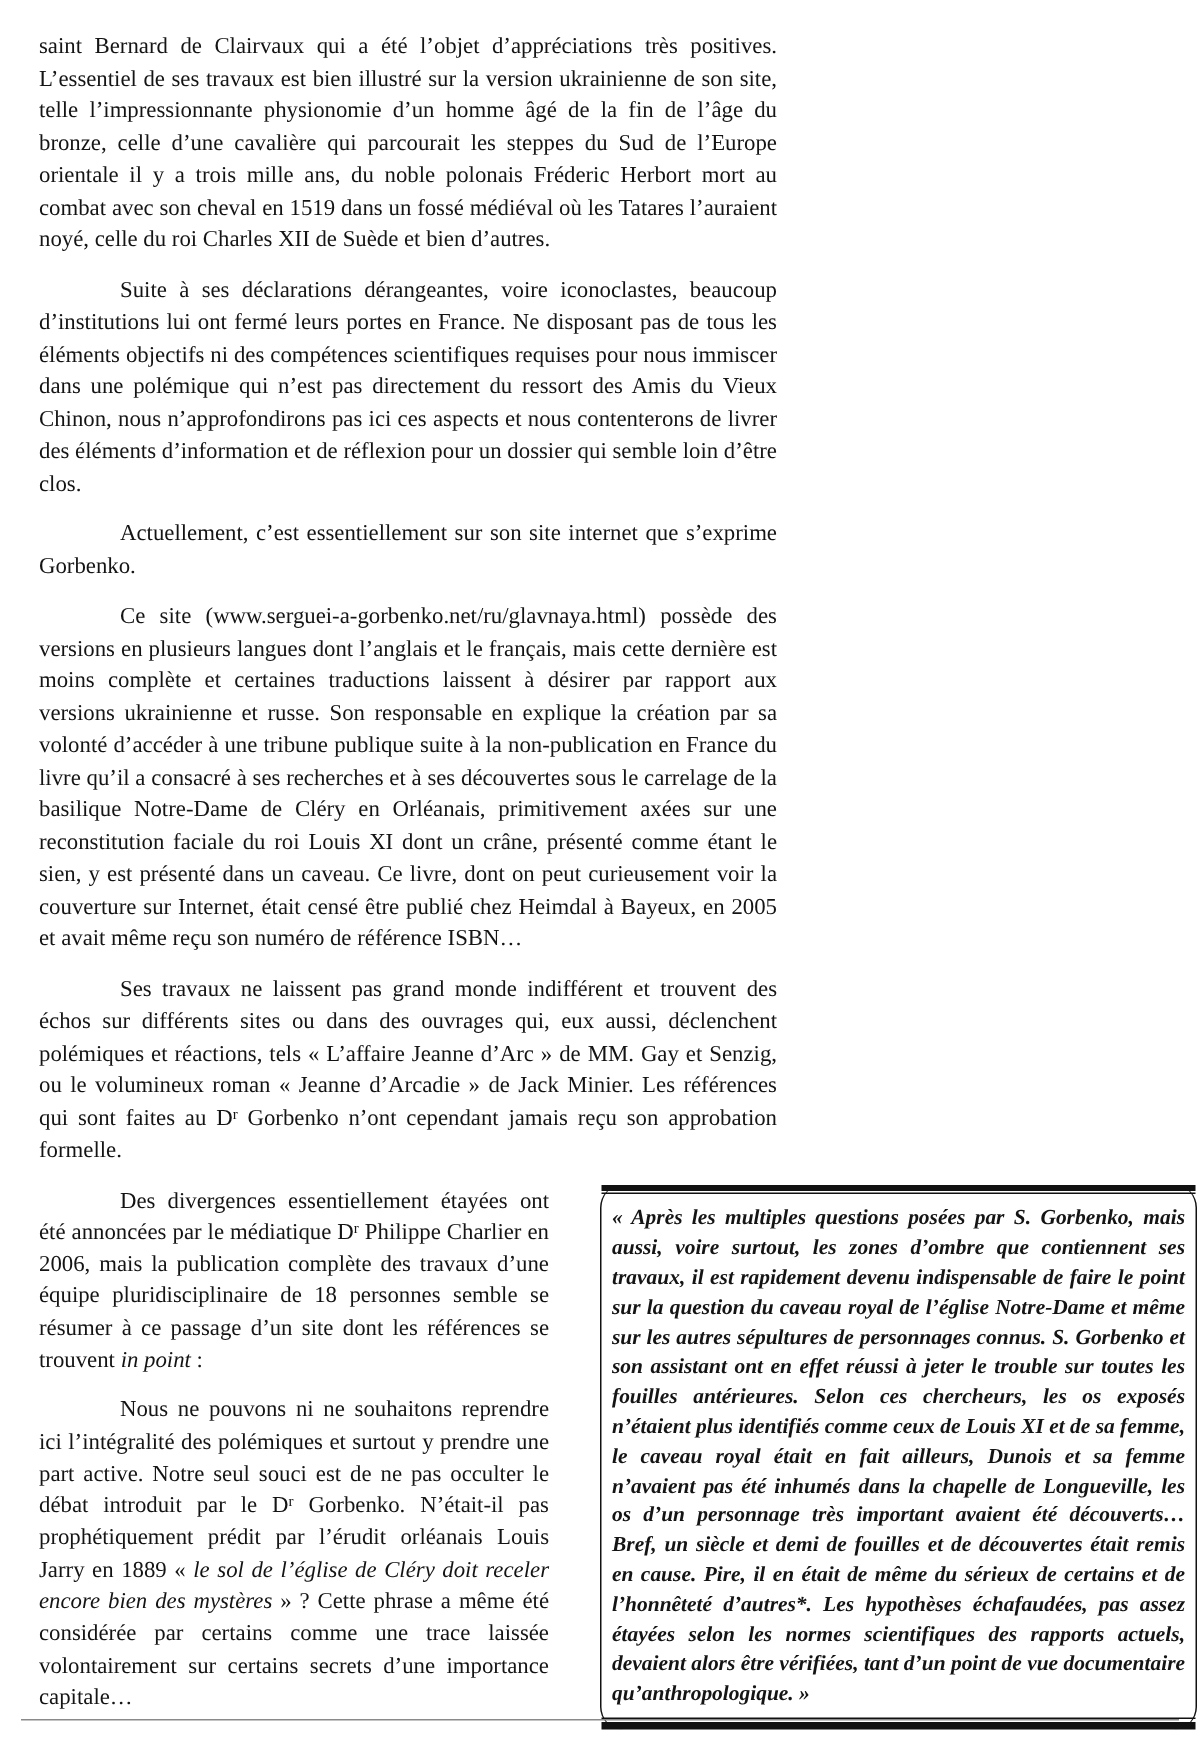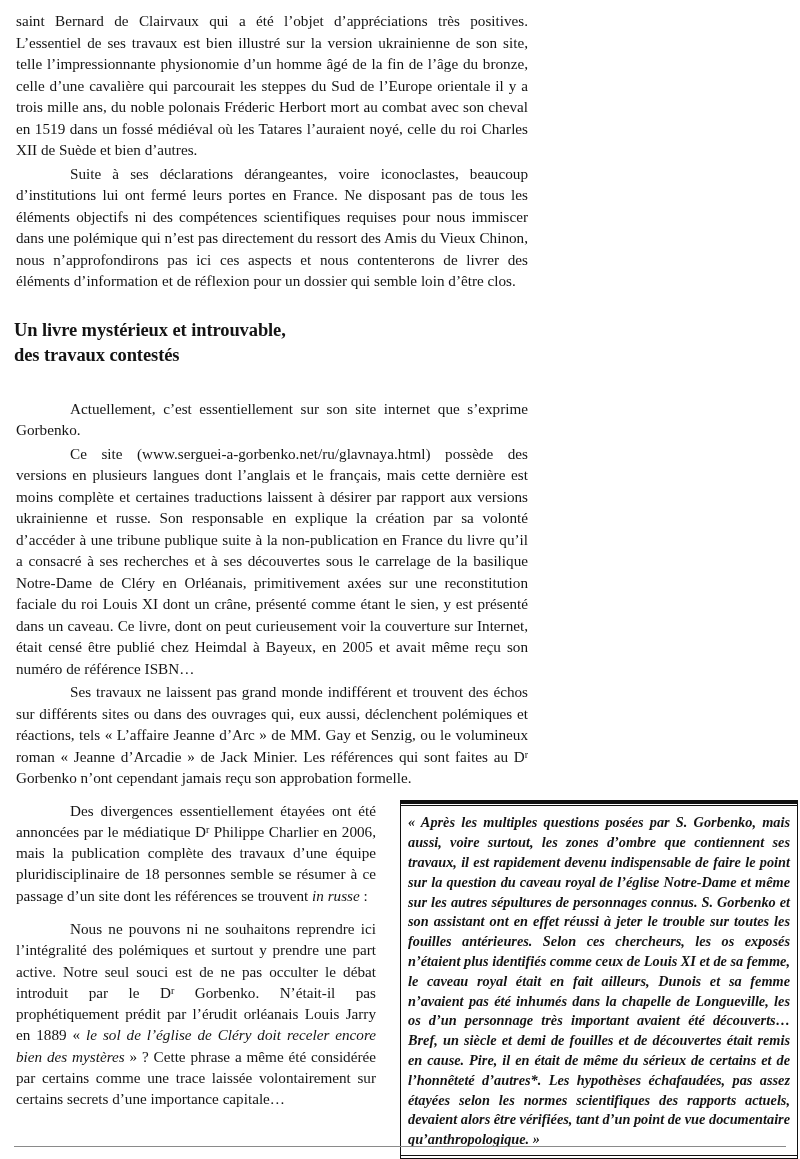--- a/index.html
+++ b/index.html
@@ -24,21 +24,21 @@
     box-sizing: border-box;
     padding: 8px 100px 0 14px;
   }
 
   
   .col-full {
     width: 516px;
   }
 
   p.body {
-    margin: 2px;
+    margin: 12px;
     font-size: 15.2px;
     line-height: 21.5px;
     text-align: justify;
     text-justify: inter-word;
     hyphens: manual;
     -webkit-hyphens: manual;
   }
   p.body.indent { text-indent: 54px; }
   p.body.gap { margin-top: 12px; }
 
@@ -72,20 +72,21 @@
   
   .quote-box {
     position: absolute;
     left: 386px;
     top: 0px;
     width: 398px;
     box-sizing: border-box;
     border-left: 1.5px solid #111;
     border-right: 1.5px solid #111;
     padding: 0;
+    border-radius: 15px;
   }
   .rule-top-thick {
     height: 4px;
     background: #111;
     margin: 0;
   }
   .rule-top-thin {
     height: 1.4px;
     background: #111;
     margin-top: 1.6px;
@@ -126,37 +127,33 @@
 <body>
 
 <div class="page">
 
   <div class="col-full">
 
     <p class="body">saint Bernard de Clairvaux qui a été l’objet d’appréciations très positives. L’essentiel de ses travaux est bien illustré sur la version ukrainienne de son site, telle l’impressionnante physionomie d’un homme âgé de la fin de l’âge du bronze, celle d’une cavalière qui parcourait les steppes du Sud de l’Europe orientale il y a trois mille ans, du noble polonais Fréderic Herbort mort au combat avec son cheval en 1519 dans un fossé médiéval où les Tatares l’auraient noyé, celle du roi Charles XII de Suède et bien d’autres.</p>
 
     <p class="body indent">Suite à ses déclarations dérangeantes, voire iconoclastes, beaucoup d’institutions lui ont fermé leurs portes en France. Ne disposant pas de tous les éléments objectifs ni des compétences scientifiques requises pour nous immiscer dans une polémique qui n’est pas directement du ressort des Amis du Vieux Chinon, nous n’approfondirons pas ici ces aspects et nous contenterons de livrer des éléments d’information et de réflexion pour un dossier qui semble loin d’être clos.</p>
 
-    <div class="heading-block">
-      <h2 class="heading">Un livre mystérieux et introuvable,</h2>
-      <h2 class="heading">des travaux contestés</h2>
-    </div>
 
     <p class="body indent">Actuellement, c’est essentiellement sur son site internet que s’exprime Gorbenko.</p>
 
     <p class="body indent"><span>Ce site (www.serguei-a-gorbenko.net/ru/glavnaya.html) possède des versions en plusieurs langues dont l’anglais et le français, mais cette dernière est moins complète et certaines traductions laissent à désirer par rapport aux versions ukrainienne et russe. Son responsable en explique la création par sa volonté d’accéder à une tribune publique suite à la non-publication en France du livre qu’il a consacré à ses recherches et à ses découvertes sous le carrelage de la basilique Notre-Dame de Cléry en Orléanais, primitivement axées sur une reconstitution faciale du roi Louis XI dont un crâne, présenté comme étant le sien, y est présenté dans un caveau. Ce livre, dont on peut curieusement voir la couverture sur Internet, était censé être publié chez Heimdal à Bayeux, en 2005 et avait même reçu son numéro de référence ISBN…</span></p>
 
     <p class="body indent"><span>Ses travaux ne laissent pas grand monde indifférent et trouvent des échos sur différents sites ou dans des ouvrages qui, eux aussi, déclenchent polémiques et réactions, tels « L’affaire Jeanne d’Arc » de MM. Gay et Senzig, ou le volumineux roman « Jeanne d’Arcadie » de Jack Minier. Les références qui sont faites au D</span><sup class="ord">r</sup><span> Gorbenko n’ont cependant jamais reçu son approbation formelle.</span></p>
   </div>
 
   <div class="lower">
 
     <div class="lower-left">
 
-      <p class="body indent"><span>Des divergences essentiellement étayées ont été annoncées par le médiatique D</span><sup class="ord">r</sup><span> Philippe Charlier en 2006, mais la publication complète des travaux d’une équipe pluridisciplinaire de 18 personnes semble se résumer à ce passage d’un site dont les références se trouvent </span><em class="ital">in russe</em><span> :</span></p>
+      <p class="body indent"><span>Des divergences essentiellement étayées ont été annoncées par le médiatique D</span><sup class="ord">r</sup><span> Philippe Charlier en 2006, mais la publication complète des travaux d’une équipe pluridisciplinaire de 18 personnes semble se résumer à ce passage d’un site dont les références se trouvent </span><em class="ital">in point</em><span> :</span></p>
 
       <p class="body indent gap"><span>Nous ne pouvons ni ne souhaitons reprendre ici l’intégralité des polémiques et surtout y prendre une part active. Notre seul souci est de ne pas occulter le débat introduit par le D</span><sup class="ord">r</sup><span> Gorbenko. N’était-il pas prophétiquement prédit par l’érudit orléanais Louis Jarry en 1889 « </span><em class="ital">le sol de l’église de Cléry doit receler encore bien des mystères</em><span> » ? Cette phrase a même été considérée par certains comme une trace laissée volontairement sur certains secrets d’une importance capitale…</span></p>
     </div>
 
     <div class="quote-box">
       <div class="rule-top-thick"></div>
       <div class="rule-top-thin"></div>
       <p class="quote-text">« Après les multiples questions posées par S. Gorbenko, mais aussi, voire surtout, les zones d’ombre que contiennent ses travaux, il est rapidement devenu indispensable de faire le point sur la question du caveau royal de l’église Notre-Dame et même sur les autres sépultures de personnages connus. S. Gorbenko et son assistant ont en effet réussi à jeter le trouble sur toutes les fouilles antérieures. Selon ces chercheurs, les os exposés n’étaient plus identifiés comme ceux de Louis XI et de sa femme, le caveau royal était en fait ailleurs, Dunois et sa femme n’avaient pas été inhumés dans la chapelle de Longueville, les os d’un personnage très important avaient été découverts… Bref, un siècle et demi de fouilles et de découvertes était remis en cause. Pire, il en était de même du sérieux de certains et de l’honnêteté d’autres*. Les hypothèses échafaudées, pas assez étayées selon les normes scientifiques des rapports actuels, devaient alors être vérifiées, tant d’un point de vue documentaire qu’anthropologique. »</p>
       <div class="rule-bot-thin"></div>
       <div class="rule-bot-thick"></div>

